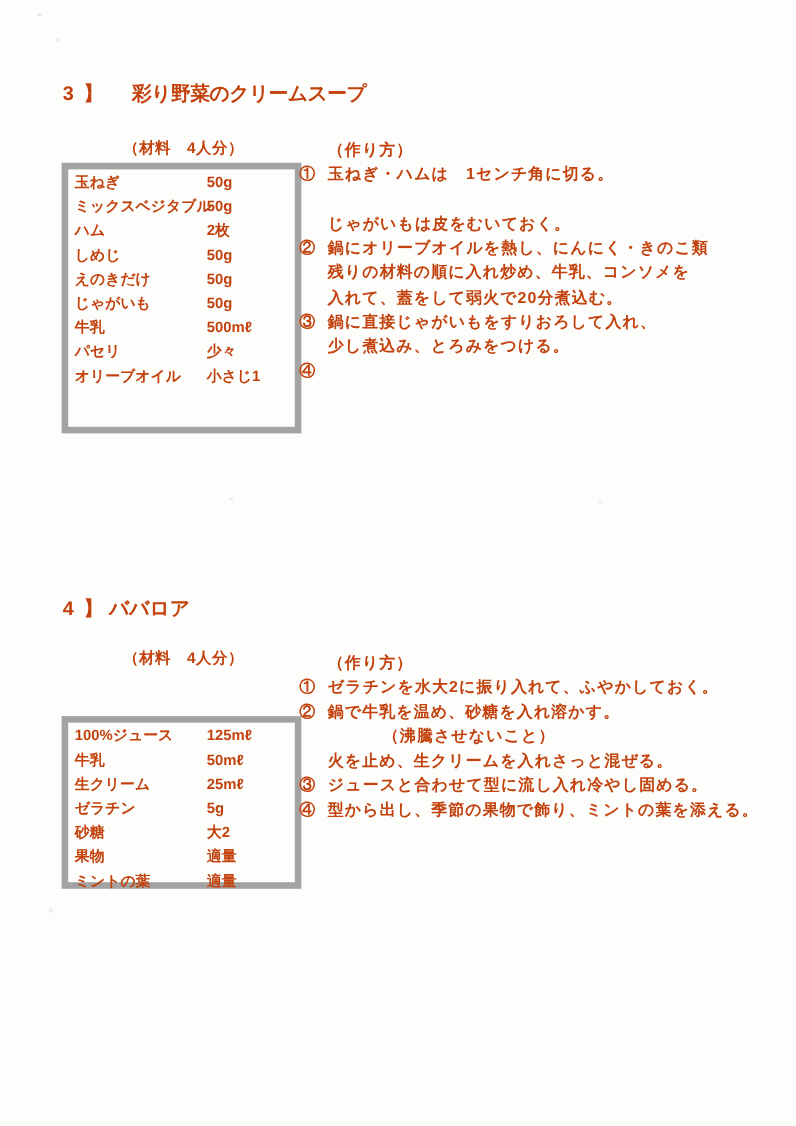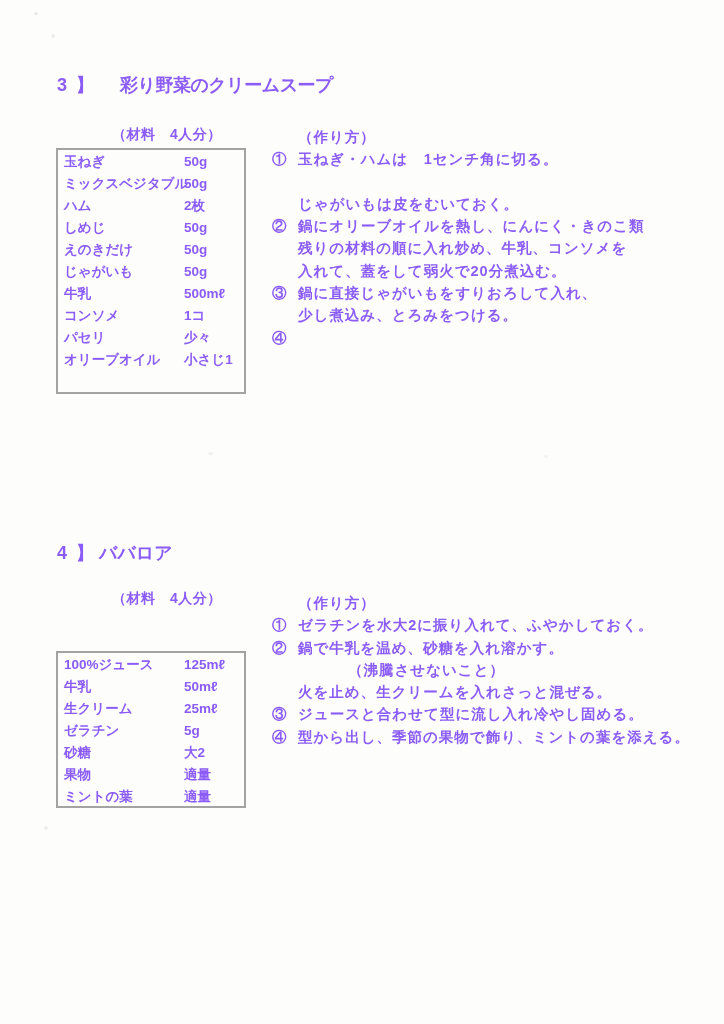--- a/index.html
+++ b/index.html
@@ -1,37 +1,37 @@
 <!DOCTYPE html>
 <html lang="ja"><head>
 <meta charset="utf-8">
 <style>
   html,body { margin:0; padding:0; background:#9a9a9a; }
   .page {
     position:relative; width:724px; height:1024px; margin:0 auto;
-    background:#fdfdfb; color:#8b5cf6; overflow:hidden;
+    background:#fdfdfb; color:#c2410c; overflow:hidden;
     font-family:"Liberation Sans", sans-serif;
   }
   
   .heading { position:absolute; font-size:18px; font-weight:700; white-space:nowrap; }
   #r3-heading { left:57px; top:73px; }
   #r4-heading { left:57px; top:541px; }
   .heading .bracket { margin-left:9px; }
   #r3-heading .title-text { margin-left:26px; letter-spacing:-0.5px; }
   #r4-heading .title-text { margin-left:5px; }
 
   
   .ing-header { position:absolute; font-size:14px; font-weight:700; letter-spacing:0.5px; }
   #r3-ing-header { left:112px; top:126px; }
   #r4-ing-header { left:112px; top:590px; }
 
   
   .ing-table {
-    position:absolute; width:190px; box-sizing:border-box;
-    border:2px solid #a3a3a3; background:#fdfdfb; padding-top:1px;
+    position:absolute; width:218px; box-sizing:border-box;
+    border:6px solid #a3a3a3; background:#fdfdfb; padding-top:1px;
   }
   #r3-table { left:56px; top:148px; height:246px; }
   #r4-table { left:56px; top:611px; height:157px;margin-top:40px; }
   .ing-row { position:relative; height:22px; line-height:22px; font-size:13.5px; font-weight:600; white-space:nowrap; }
   .ing-name   { position:absolute; left:6px; }
   .ing-amount { position:absolute; left:126px; }
 
   
   .directions { position:absolute; left:272px; }
   #r3-directions { top:126px; }
@@ -88,24 +88,20 @@
       </div>
     <div class="ing-row">
         <span class="ing-name">じゃがいも</span>
         <span class="ing-amount">50g</span>
       </div>
     <div class="ing-row">
         <span class="ing-name">牛乳</span>
         <span class="ing-amount">500mℓ</span>
       </div>
     <div class="ing-row">
-        <span class="ing-name">コンソメ</span>
-        <span class="ing-amount">1コ</span>
-      </div>
-    <div class="ing-row">
         <span class="ing-name">パセリ</span>
         <span class="ing-amount">少々</span>
       </div>
     <div class="ing-row">
         <span class="ing-name">オリーブオイル</span>
         <span class="ing-amount">小さじ1</span>
       </div>
   </div>
 
   <div class="directions" id="r3-directions">

